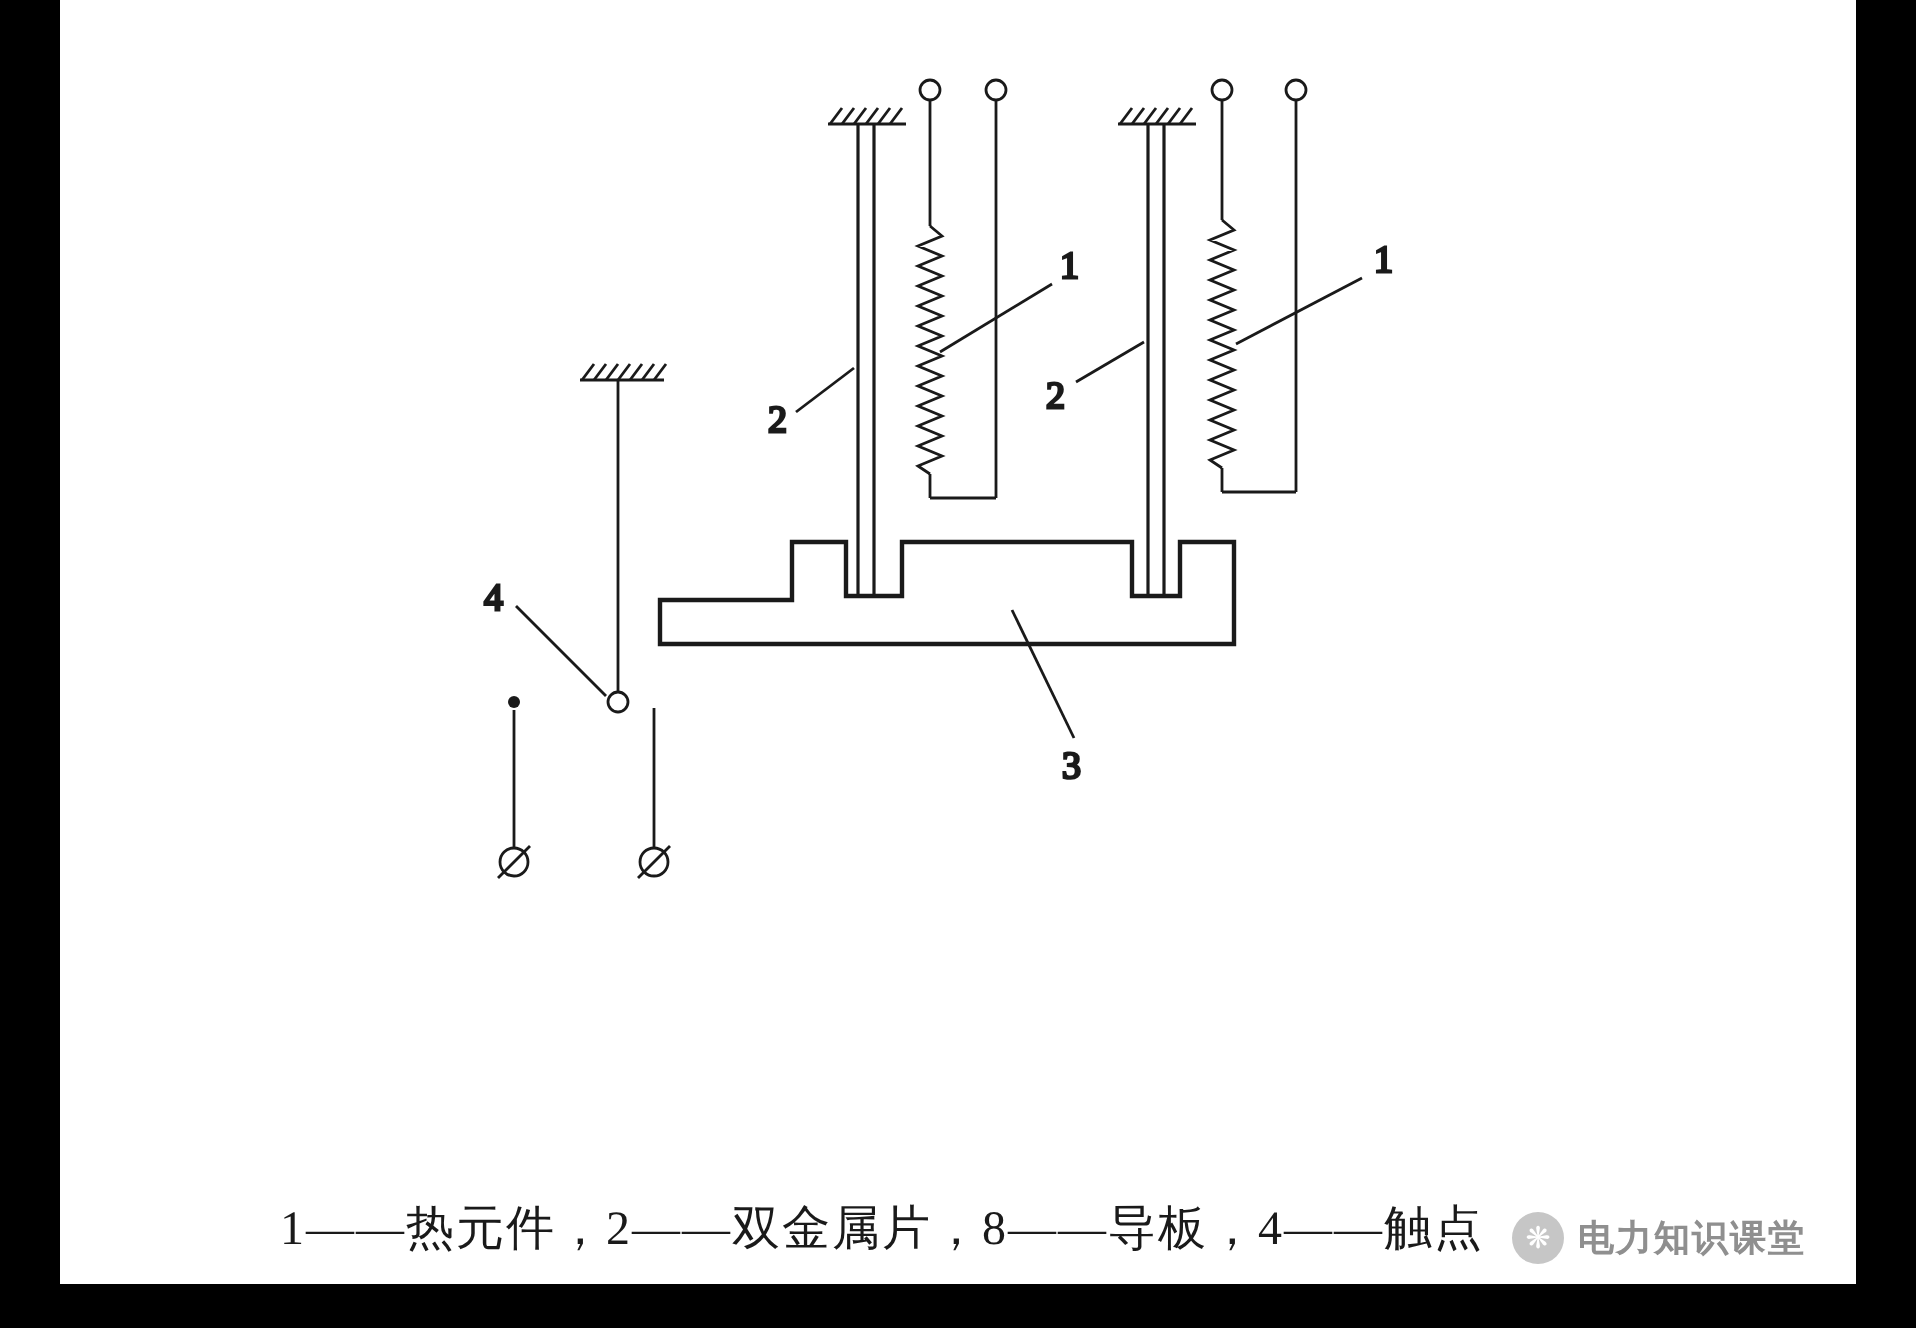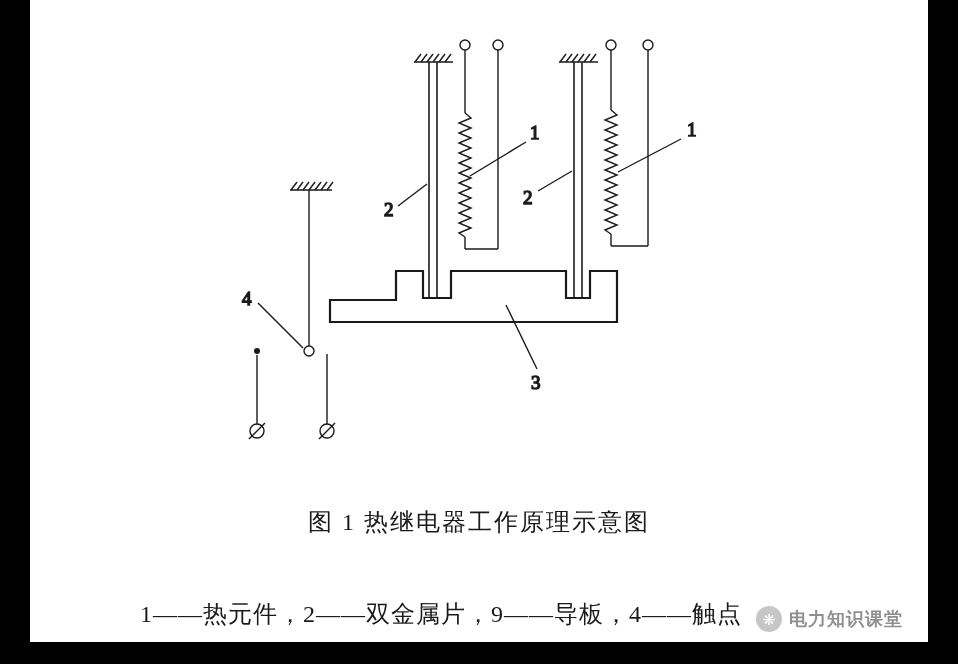--- a/index.html
+++ b/index.html
@@ -153,23 +153,22 @@
     </g>
 
     <text x="384" y="216">2</text>
     <text x="530" y="139">1</text>
     <text x="523" y="204">2</text>
     <text x="687" y="136">1</text>
     <text x="531" y="389">3</text>
     <text x="242" y="305">4</text>
   </svg>
 
-  <div class="caption">图 1  热继电器工作原理示意图</div>
 
-  <div class="legend">1——热元件，2——双金属片，9——导板，4——触点</div>
+  <div class="legend">1——热元件，2——双金属片，8——导板，4——触点</div>
 
   <div class="watermark">
     <span class="wm-icon">❋</span>
     <span class="wm-text">电力知识课堂</span>
   </div>
 
   <div class="bar bar-left"></div>
   <div class="bar bar-right"></div>
   <div class="bar bar-bottom"></div>
 

